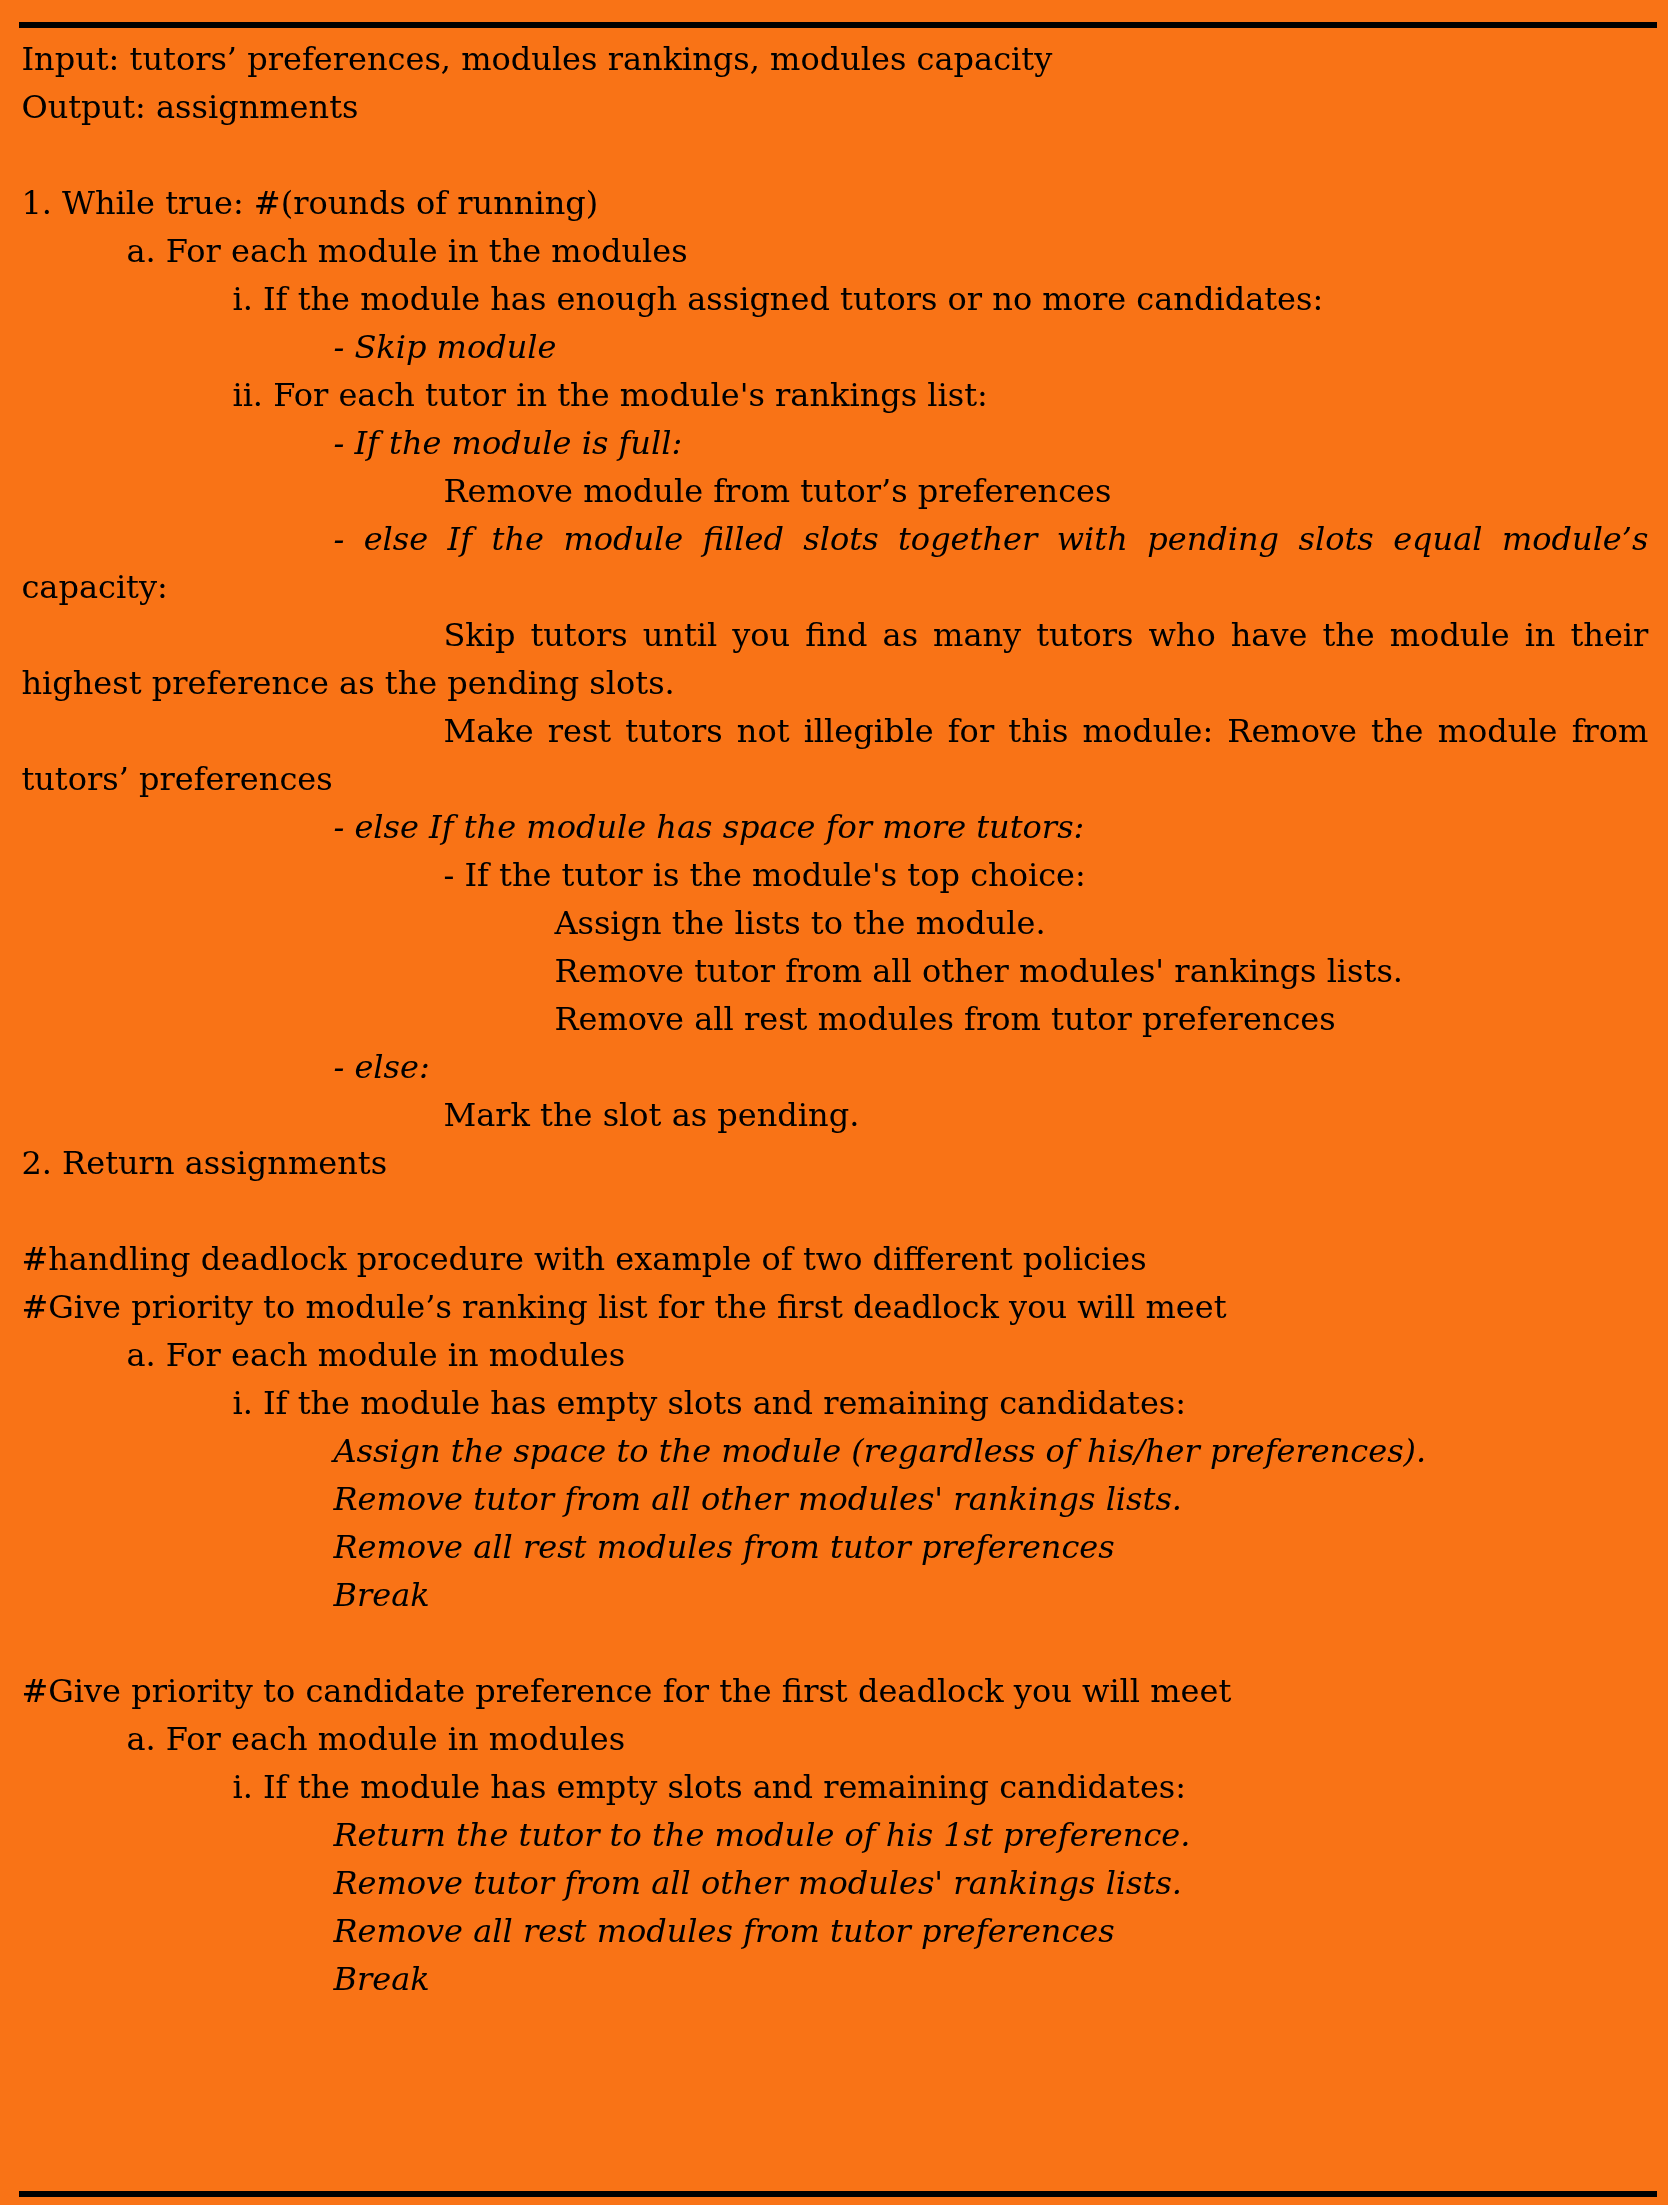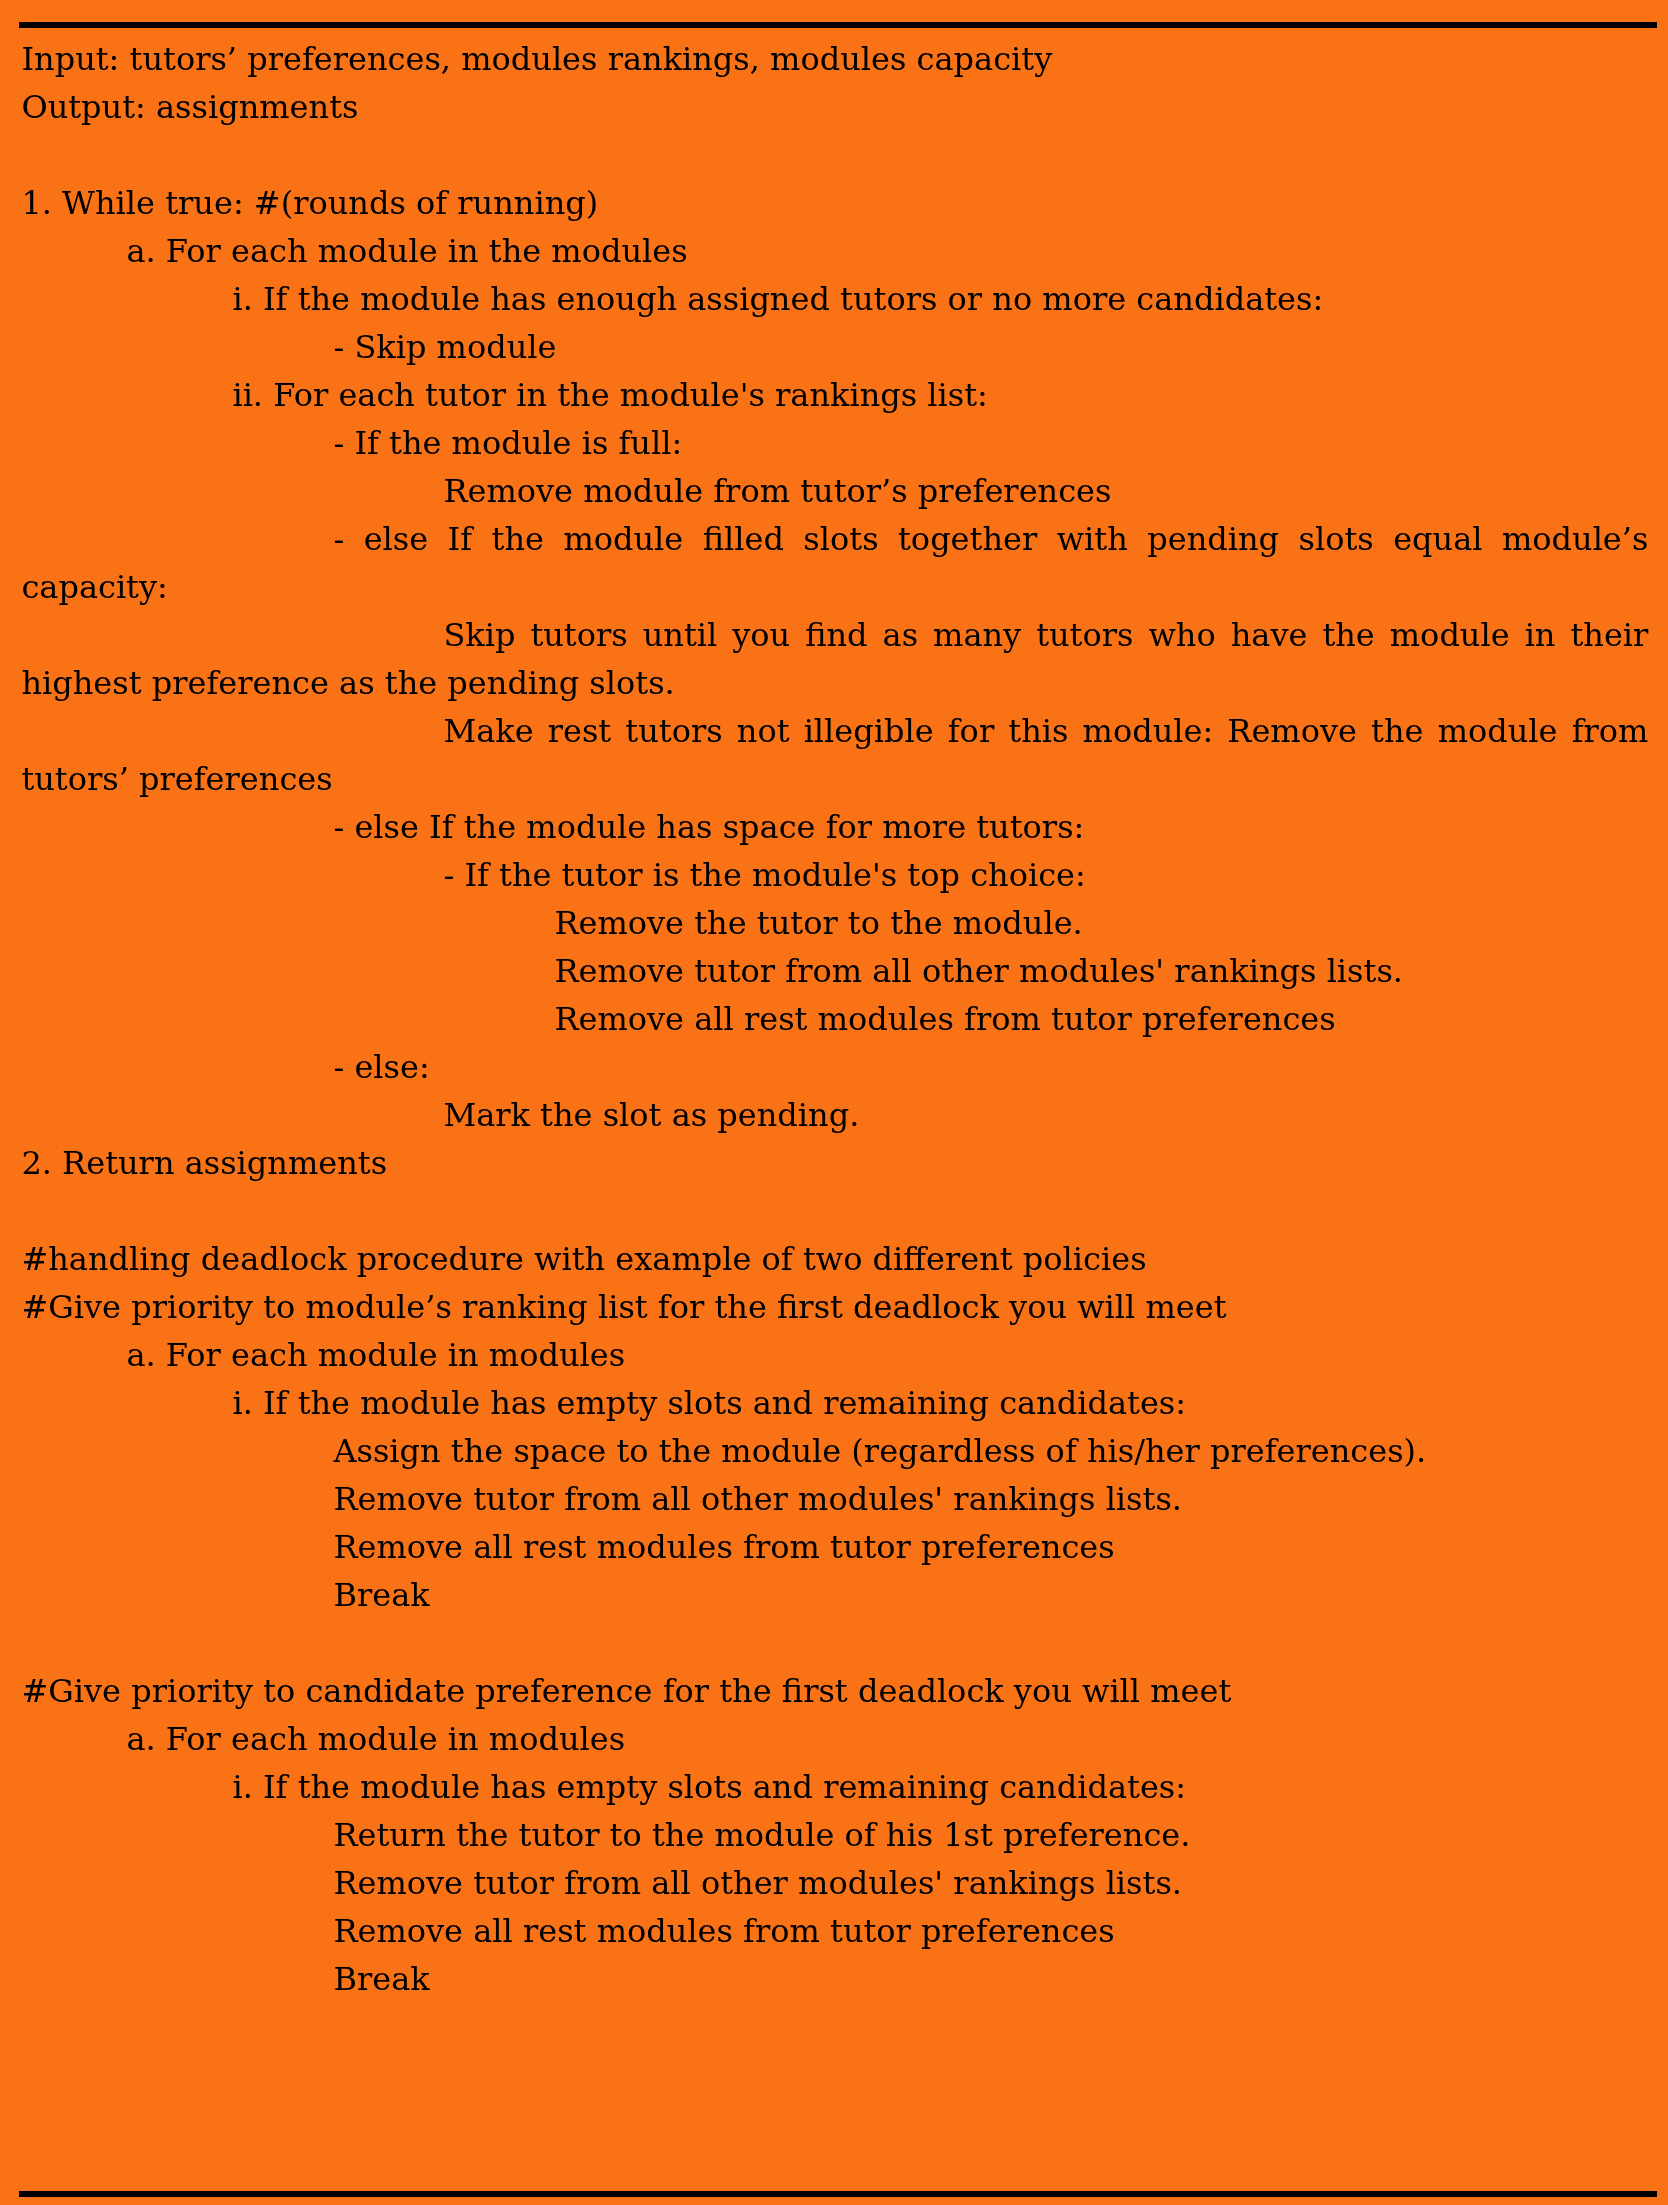--- a/index.html
+++ b/index.html
@@ -31,21 +31,21 @@
     left: 21.4px;
     width: 1627px;
     font-size: 32px;
     line-height: 48px;
     white-space: normal;
   }
   .ln { min-height: 48px; }
   .blank { height: 48px; }
   .i1 { padding-left: 105px; }
   .i2 { padding-left: 211px; }
-  .i3 { padding-left: 312px; }
+  .i3 { padding-left: 312px; font-style: italic; }
   .i4 { padding-left: 422px; }
   .i5 { padding-left: 533px; }
   .just {
     text-align: justify;
     text-align-last: justify;
   }
 </style>
 </head>
 <body>
 
@@ -65,21 +65,21 @@
     <div class="ln i3">- If the module is full:</div>
     <div class="ln i4">Remove module from tutor’s preferences</div>
     <div class="ln i3 just">- else If the module filled slots together with pending slots equal module’s</div>
     <div class="ln">capacity:</div>
     <div class="ln i4 just">Skip tutors until you find as many tutors who have the module in their</div>
     <div class="ln">highest preference as the pending slots.</div>
     <div class="ln i4 just">Make rest tutors not illegible for this module: Remove the module from</div>
     <div class="ln">tutors’ preferences</div>
     <div class="ln i3">- else If the module has space for more tutors:</div>
     <div class="ln i4">- If the tutor is the module's top choice:</div>
-    <div class="ln i5">Remove the tutor to the module.</div>
+    <div class="ln i5">Assign the lists to the module.</div>
     <div class="ln i5">Remove tutor from all other modules' rankings lists.</div>
     <div class="ln i5">Remove all rest modules from tutor preferences</div>
     <div class="ln i3">- else:</div>
     <div class="ln i4">Mark the slot as pending.</div>
     <div class="ln">2. Return assignments</div>
     <div class="ln blank"></div>
     <div class="ln">#handling deadlock procedure with example of two different policies</div>
     <div class="ln">#Give priority to module’s ranking list for the first deadlock you will meet</div>
     <div class="ln i1">a. For each module in modules</div>
     <div class="ln i2">i. If the module has empty slots and remaining candidates:</div>

